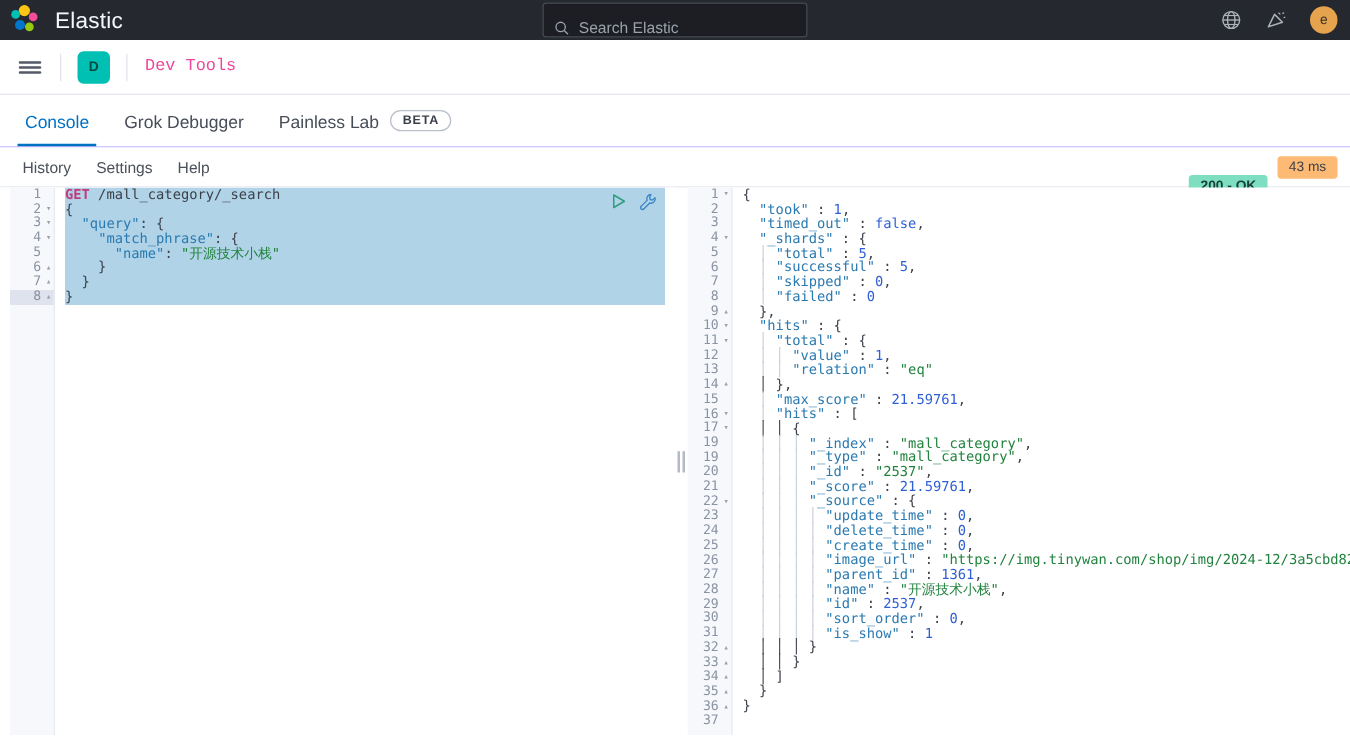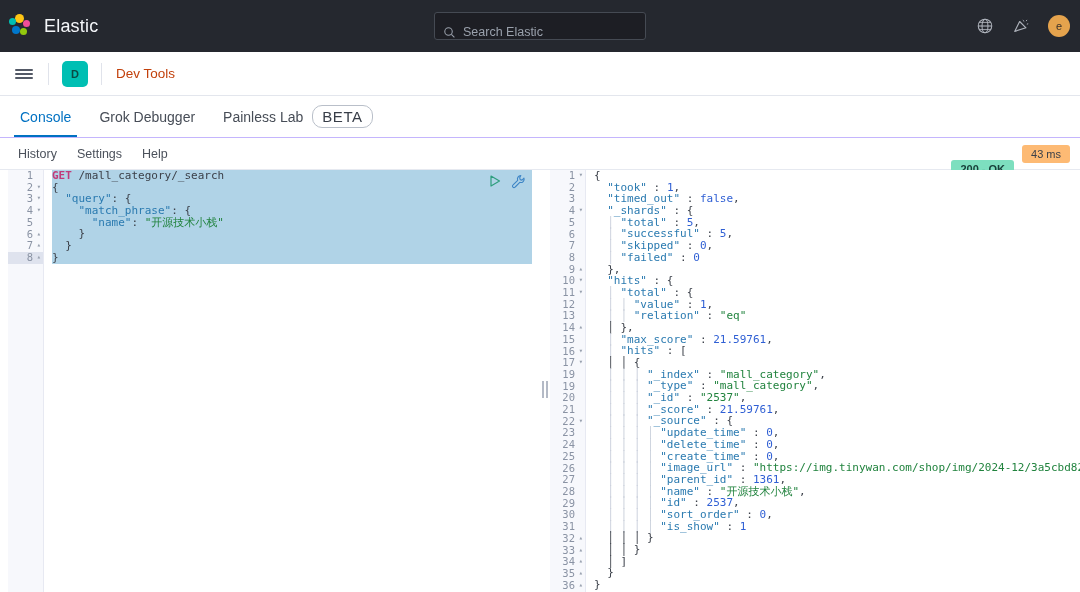--- a/index.html
+++ b/index.html
@@ -5,21 +5,21 @@
   * { margin:0; padding:0; box-sizing:border-box; }
   html, body {
     width:1080px; height:592px;
     font-family:"Liberation Sans", sans-serif;
     background:#ffffff;
     overflow:hidden;
   }
 
   
   .topbar{
-    height:52px; background:#25282f; display:flex; align-items:center;
+    height:32px; background:#25282f; display:flex; align-items:center;
     position:relative;
   }
   .brand{ display:flex; align-items:center; padding-left:8px; gap:10px; }
   .elastic-logo{ width:26px; height:26px; position:relative; }
   .elastic-logo i{ position:absolute; border-radius:50%; display:block; }
   .el-c1{ width:9px;  height:9px;  left:7px;  top:1px;   background:#fec514; }
   .el-c2{ width:7px;  height:7px;  left:1px;  top:5px;   background:#00bfb3; }
   .el-c3{ width:7px;  height:7px;  left:15px; top:7px;   background:#f04e98; }
   .el-c4{ width:8px;  height:8px;  left:4px;  top:13px;  background:#0077cc; }
   .el-c5{ width:7px;  height:7px;  left:12px; top:15px;  background:#93c90e; }
@@ -54,39 +54,39 @@
   }
   .hamb{ width:48px; display:flex; align-items:center; justify-content:center; }
   .hamb span{ display:block; width:18px; height:2px; background:#535966; margin:2px 0; border-radius:1px; }
   .crumb-sep{ width:1px; height:22px; background:#e0e3eb; }
   .app-badge{
     width:26px; height:26px; border-radius:5px; background:#00bfb3;
     color:#0a4a45; font-size:11px; font-weight:700;
     display:flex; align-items:center; justify-content:center; margin:0 13px;
   }
   .crumb-sep2{ width:1px; height:22px; background:#e0e3eb; margin-right:14px;}
-  .crumb-title{ font-size:13.5px; color:#c2410c; }
+  .crumb-title{ font-size:13.5px; color:#ec4899;font-family:Liberation Mono, monospace; }
 
   
   .tabrow{
     height:42px; background:#ffffff; display:flex; align-items:stretch;
     border-bottom:1px solid #c4b5fd; padding-left:6px;
   }
   .tab{
     display:flex; align-items:center; gap:9px; padding:0 14px;
     font-size:14px; color:#474d57; position:relative; cursor:pointer;
   }
   .tab.active{ color:#0071c2; }
   .tab.active:after{
     content:""; position:absolute; left:8px; right:8px; bottom:0;
     height:2px; background:#0071c2;
   }
   .beta{
     border:1px solid #b9bfc9; border-radius:10px; padding:2px 9px;
-    font-size:15px; font-weight:400; letter-spacing:.6px; color:#383e48;
+    font-size:10px; font-weight:700; letter-spacing:.6px; color:#383e48;
   }
 
   
   .console-tools{
     height:32px; display:flex; align-items:center; padding-left:8px;
     border-bottom:1px solid #e6e9f0; background:#fff; position:relative;
   }
   .ctool{ font-size:12.5px; color:#4b515b; padding:0 10px; cursor:pointer; }
   .status-wrap{ position:absolute; right:10px; display:flex; align-items:center; gap:8px; }
   .status-ok{

